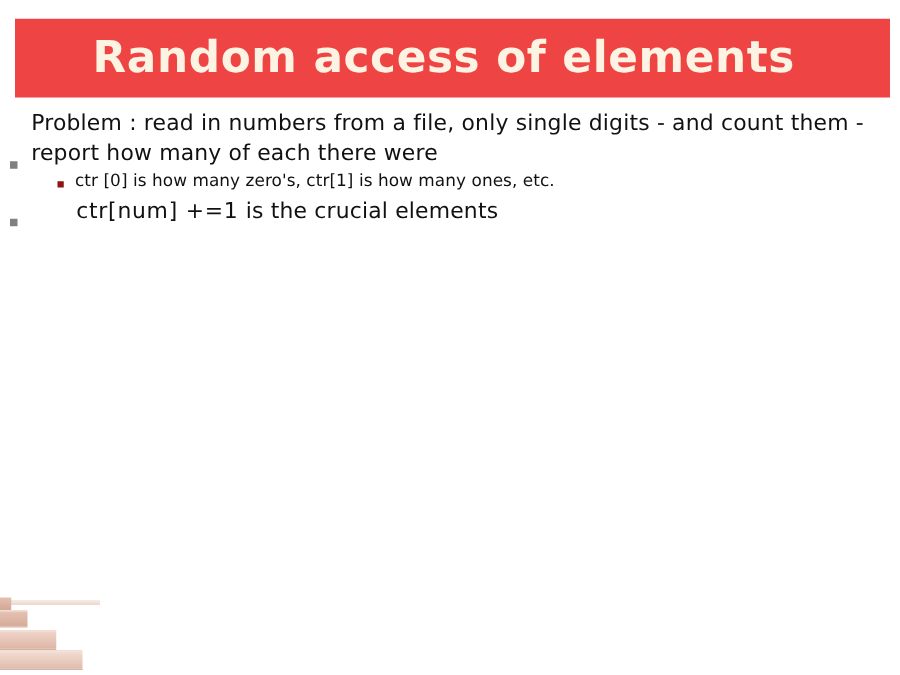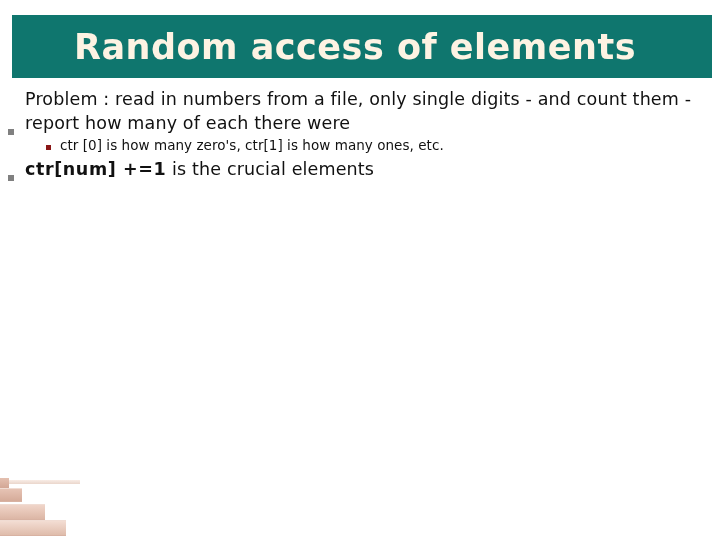--- a/index.html
+++ b/index.html
@@ -25,21 +25,21 @@
     overflow: hidden;
   }
 
   
   #title-banner {
     position: absolute;
     left: 12px;
     top: 15px;
     width: 700px;
     height: 63px;
-    background: #0f766e;
+    background: #ef4444;
     box-sizing: border-box;
   }
   #title-text {
     position: absolute;
     left: 0;
     right: 14px;
     top: 50%;
     transform: translateY(-50%);
     text-align: center;
     color: #fdf3e3;
@@ -100,22 +100,23 @@
     letter-spacing: 0.15px;
   }
   .txt-sub {
     font-size: 13.5px;
     line-height: 1.3;
     letter-spacing: 0.05px;
   }
 
   .code-bold {
     font-family: "DejaVu Sans", "Liberation Sans", sans-serif;
-    font-weight: bold;
+    font-weight: normal;
     letter-spacing: 0.6px;
+    margin-left: 36px;
   }
   .after-code {
     letter-spacing: 0.15px;
   }
 
   
   #stairs {
     position: absolute;
     left: 0;
     bottom: 0;

